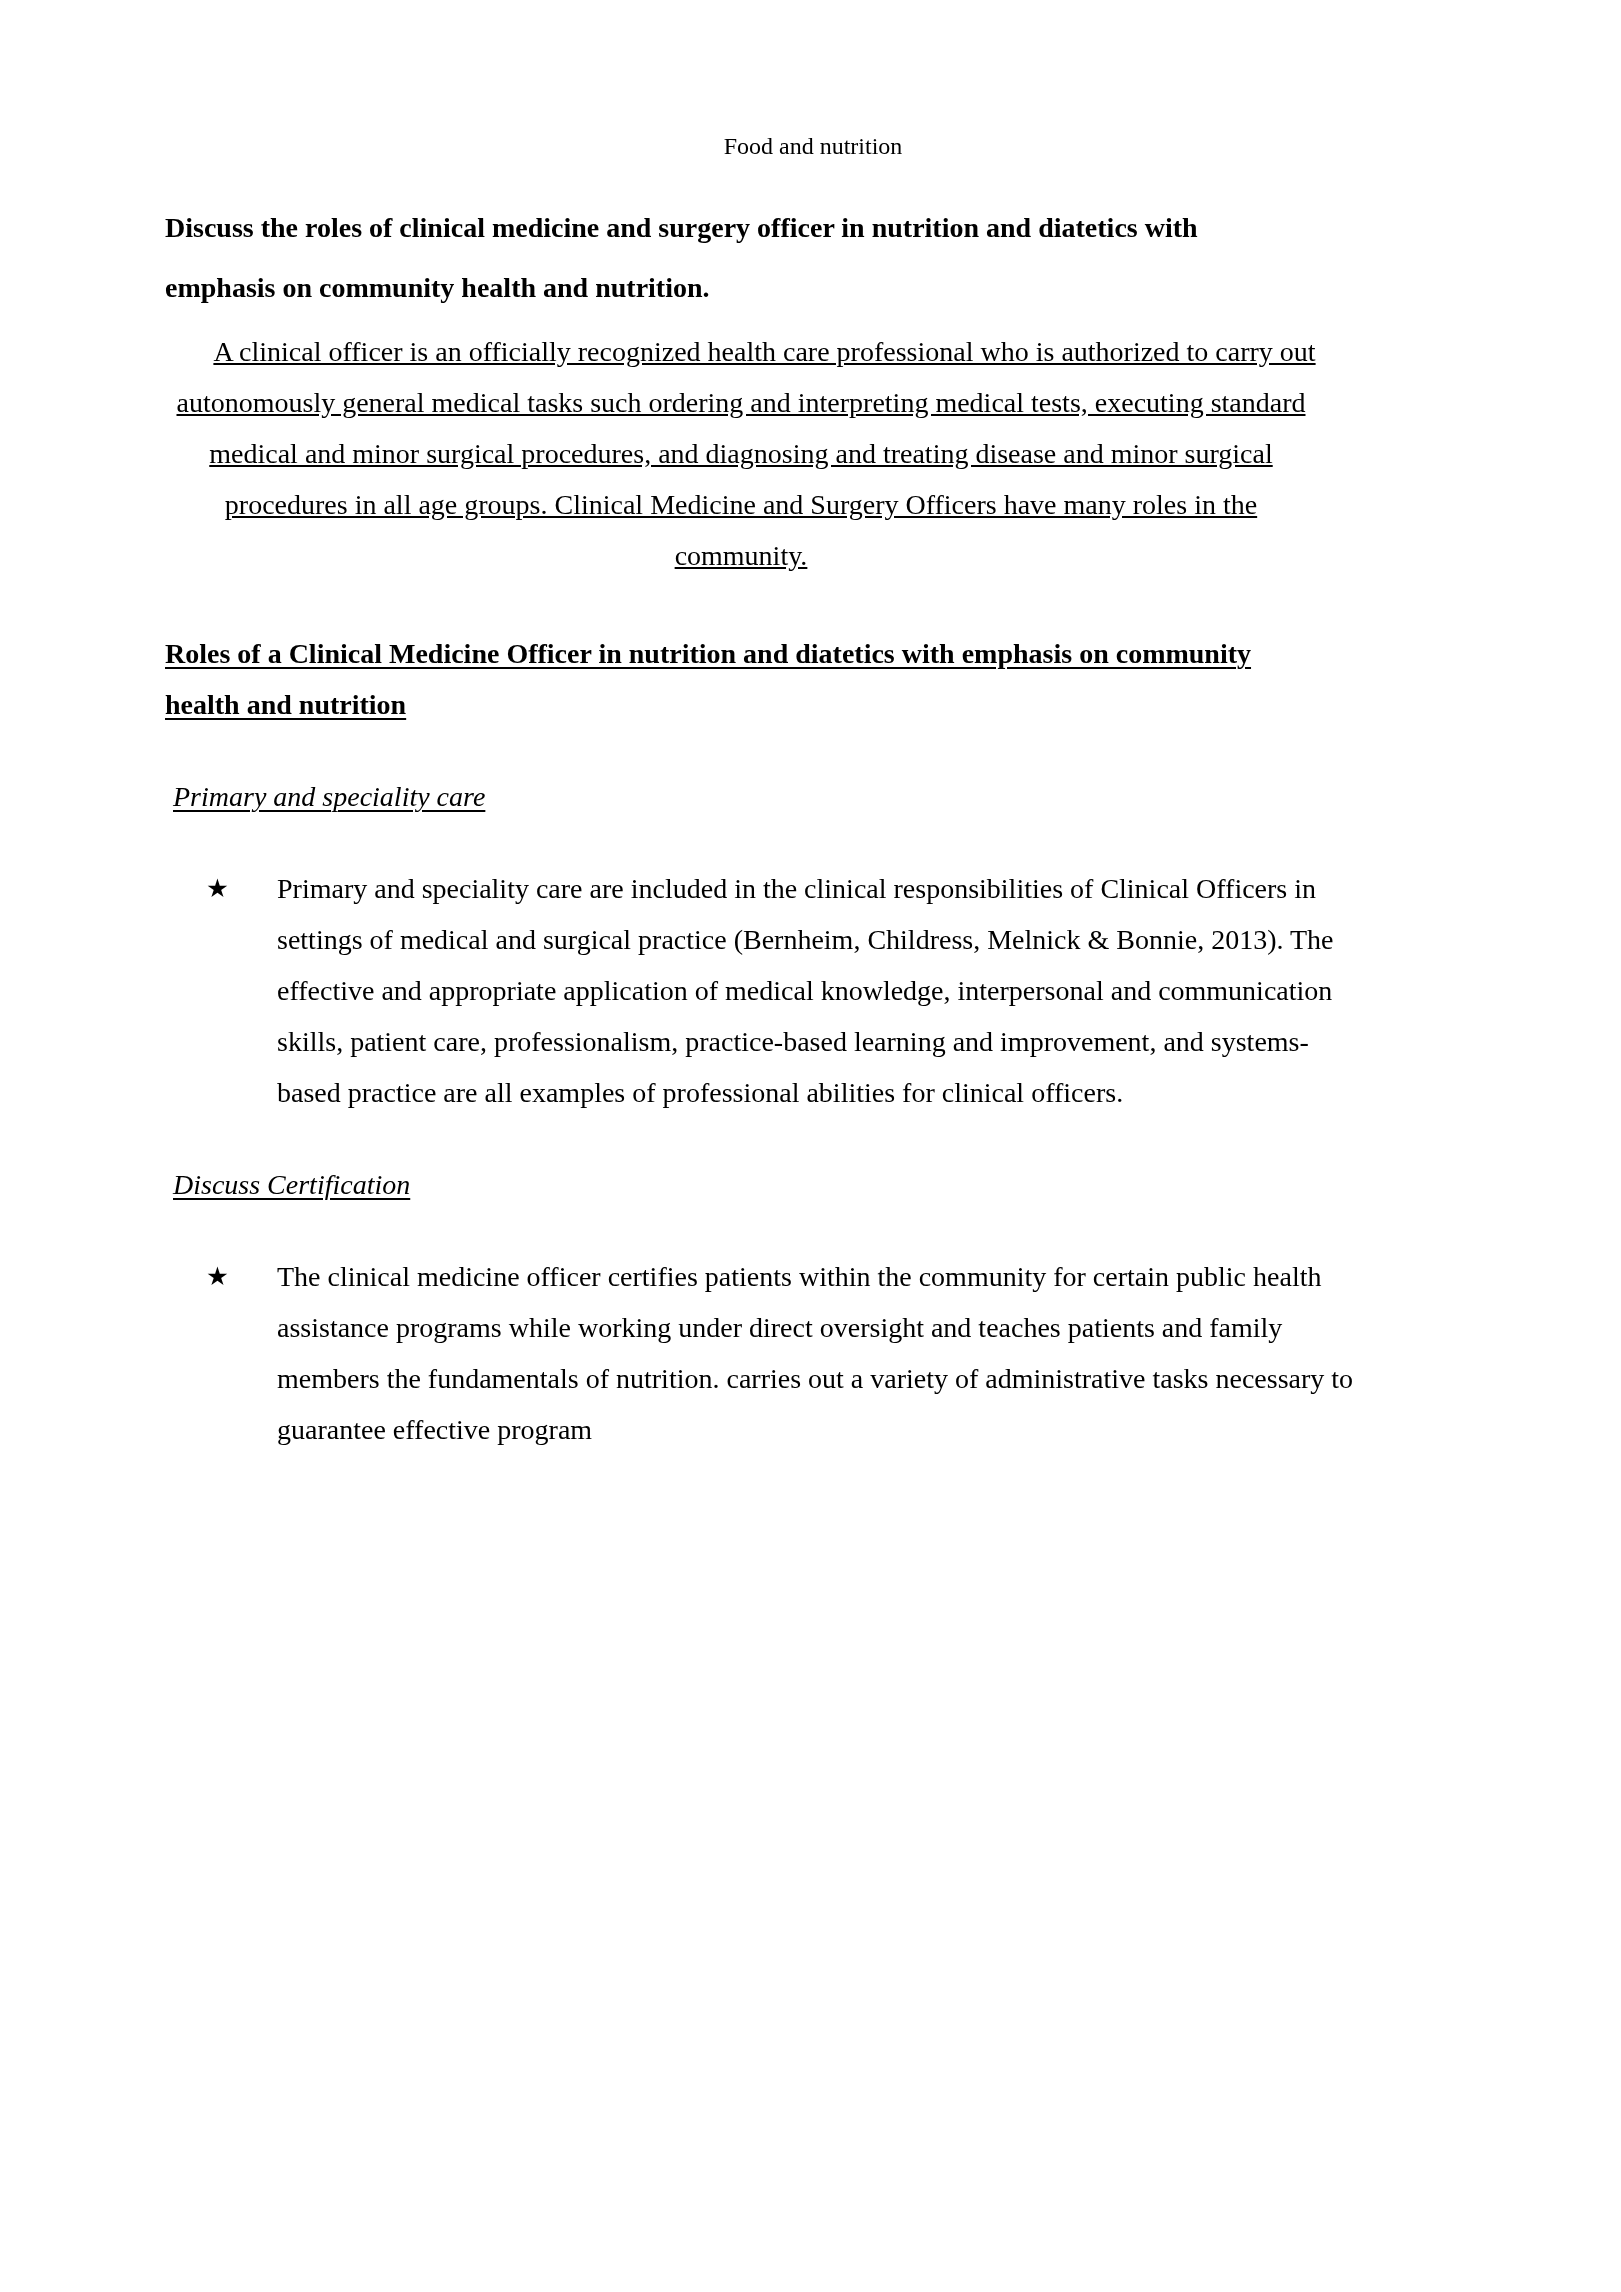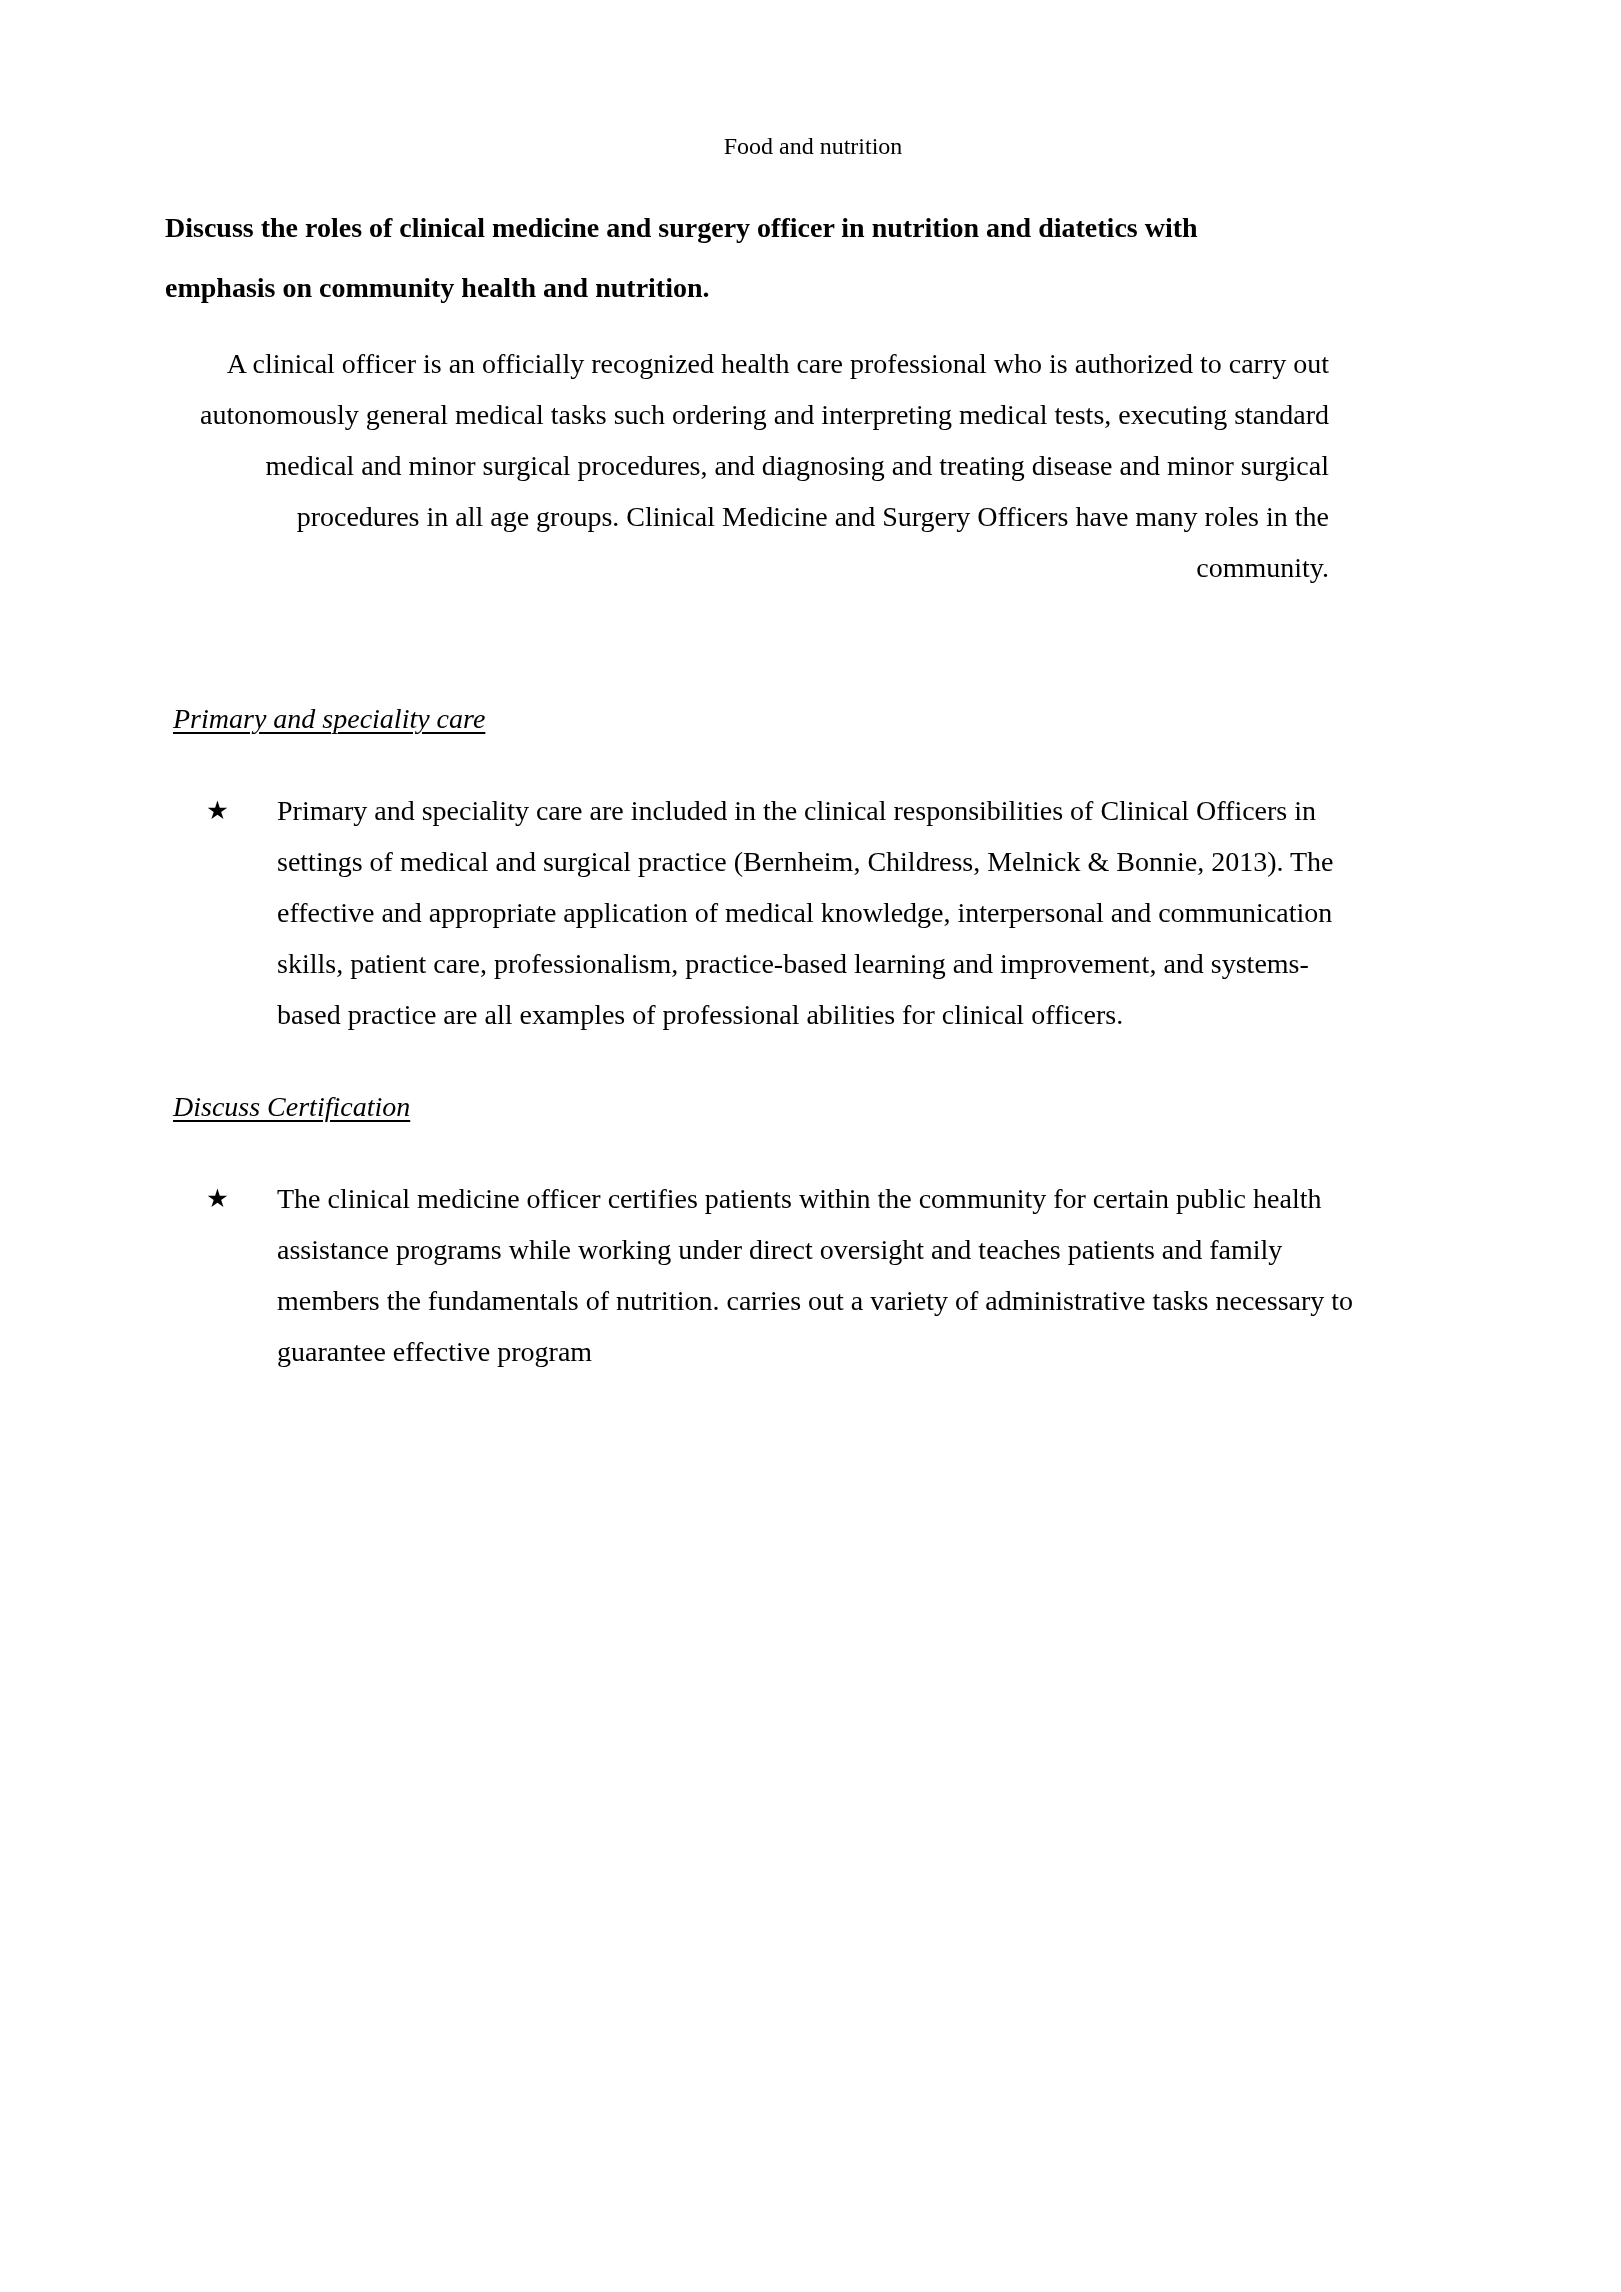--- a/index.html
+++ b/index.html
@@ -75,23 +75,24 @@
   }
   .subheading-italic .u {
     text-decoration: underline;
     text-decoration-thickness: 1.5px;
     text-underline-offset: 3.9px;
   }
 
   .body-para {
     font-size: 28px;
     line-height: 51px;
-    margin: 12px;
-    text-align: right;
+    margin: 0;
+    text-align: center;
     width: 1152px;
+    text-decoration: underline;
   }
   .body-para .indent {
     display: inline-block;
     width: 47px;
   }
 
   .bullet-list {
     list-style: none;
     margin: 0;
     padding: 0;
@@ -131,20 +132,23 @@
     <div class="heading-bold">Discuss the roles of clinical medicine and surgery officer in nutrition and diatetics with emphasis on community health and nutrition.</div>
 
     <div class="sp-xs"></div>
 
     <div class="body-para">
       <span class="indent"></span><span>A clinical officer is an officially recognized health care professional who is authorized to carry out autonomously general medical tasks such ordering and interpreting medical tests, executing standard medical and minor surgical procedures, and diagnosing and treating disease and minor surgical procedures in all age groups. Clinical Medicine and Surgery Officers have many roles in the community.</span>
     </div>
 
     <div class="sp-l"></div>
 
+    <div class="heading-bold-underline">
+      <span class="u">Roles of a Clinical Medicine Officer in nutrition and diatetics with emphasis on community health and nutrition</span>
+    </div>
 
     <div class="sp-m"></div>
 
     <div class="subheading-italic">
       <span class="u">Primary and speciality care</span>
     </div>
 
     <div class="sp-m"></div>
 
     <div class="bullet-list">

